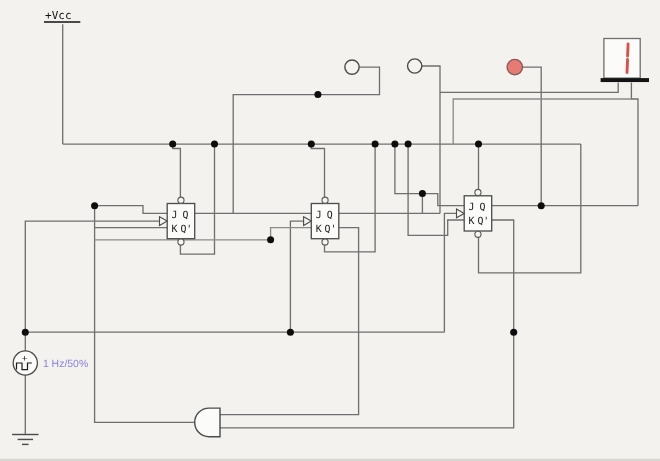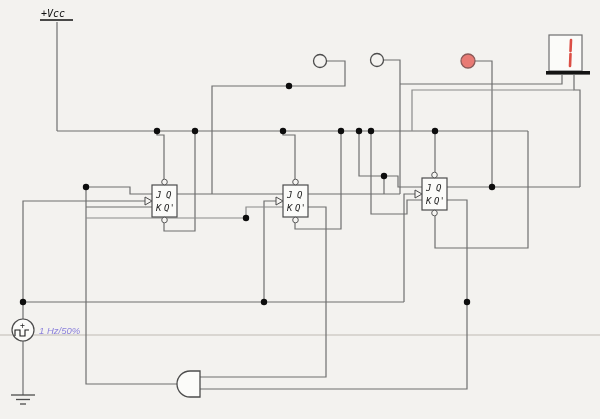--- a/index.html
+++ b/index.html
@@ -2,21 +2,21 @@
 <html><head>
 <meta charset="utf-8">
 <style>
   html,body{margin:0;padding:0;}
   body{
     width:600px;height:419px;
     background:#f3f2ef;
     font-family:"Liberation Sans", sans-serif;
     overflow:hidden;
   }
-  .stage{position:relative;width:600px;height:336px;border-bottom:2px solid #d9d6d1;box-sizing:border-box;font-style:italic;}
+  .stage{position:relative;width:600px;height:419px;border-bottom:2px solid #d9d6d1;box-sizing:border-box;}
   svg{display:block;}
   svg text{font-family:"DejaVu Sans Mono","Liberation Mono",monospace;}
   .fflabel{font-size:9px;fill:#1c1c1c;}
   .vcc{font-size:10px;fill:#111;font-family:"DejaVu Sans Mono",monospace;}
   .clklabel{font-size:9.5px;font-family:"Liberation Sans",sans-serif;}
   .wire{fill:none;stroke:#6f6f6f;stroke-width:1.2;}
   .wire2{fill:none;stroke:#8a8a8a;stroke-width:1.2;}
   .comp{fill:#fbfbf9;stroke:#4c4c4c;stroke-width:1.2;}
   .bubble{fill:#f6f5f2;stroke:#5a5a5a;stroke-width:1;}
   .dot{fill:#0d0d0d;stroke:none;}

